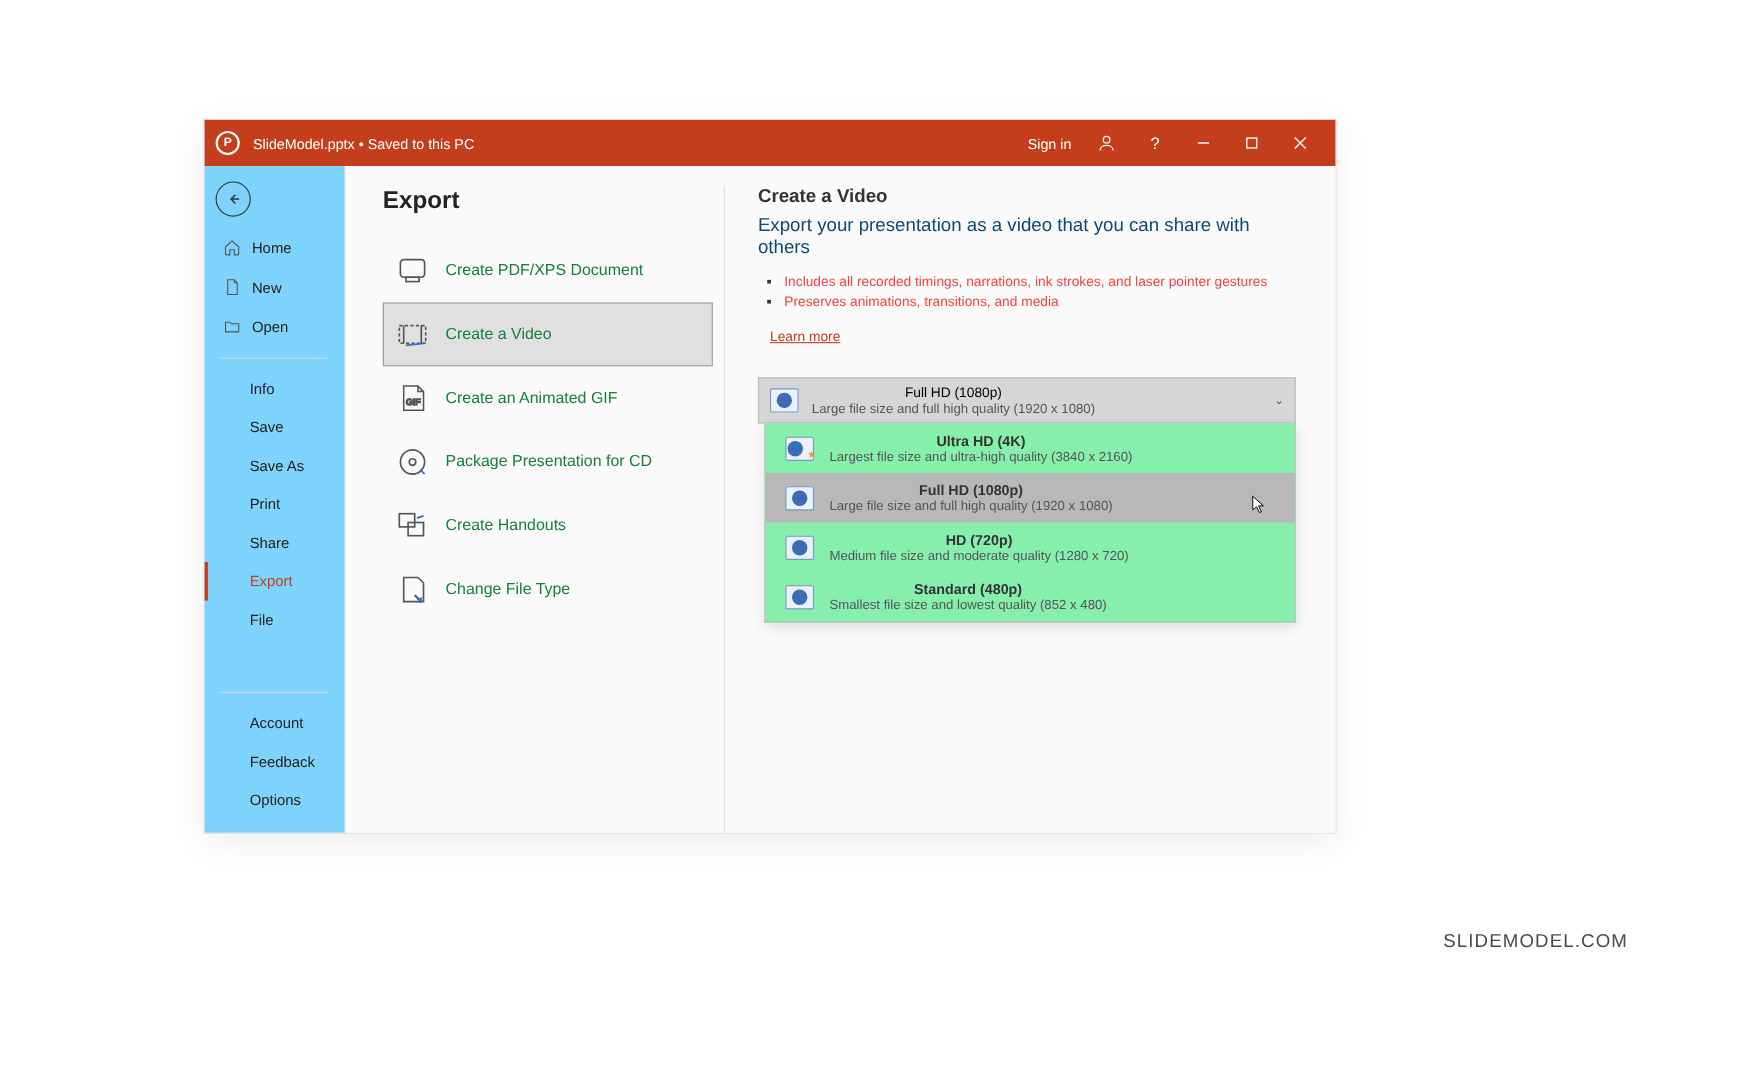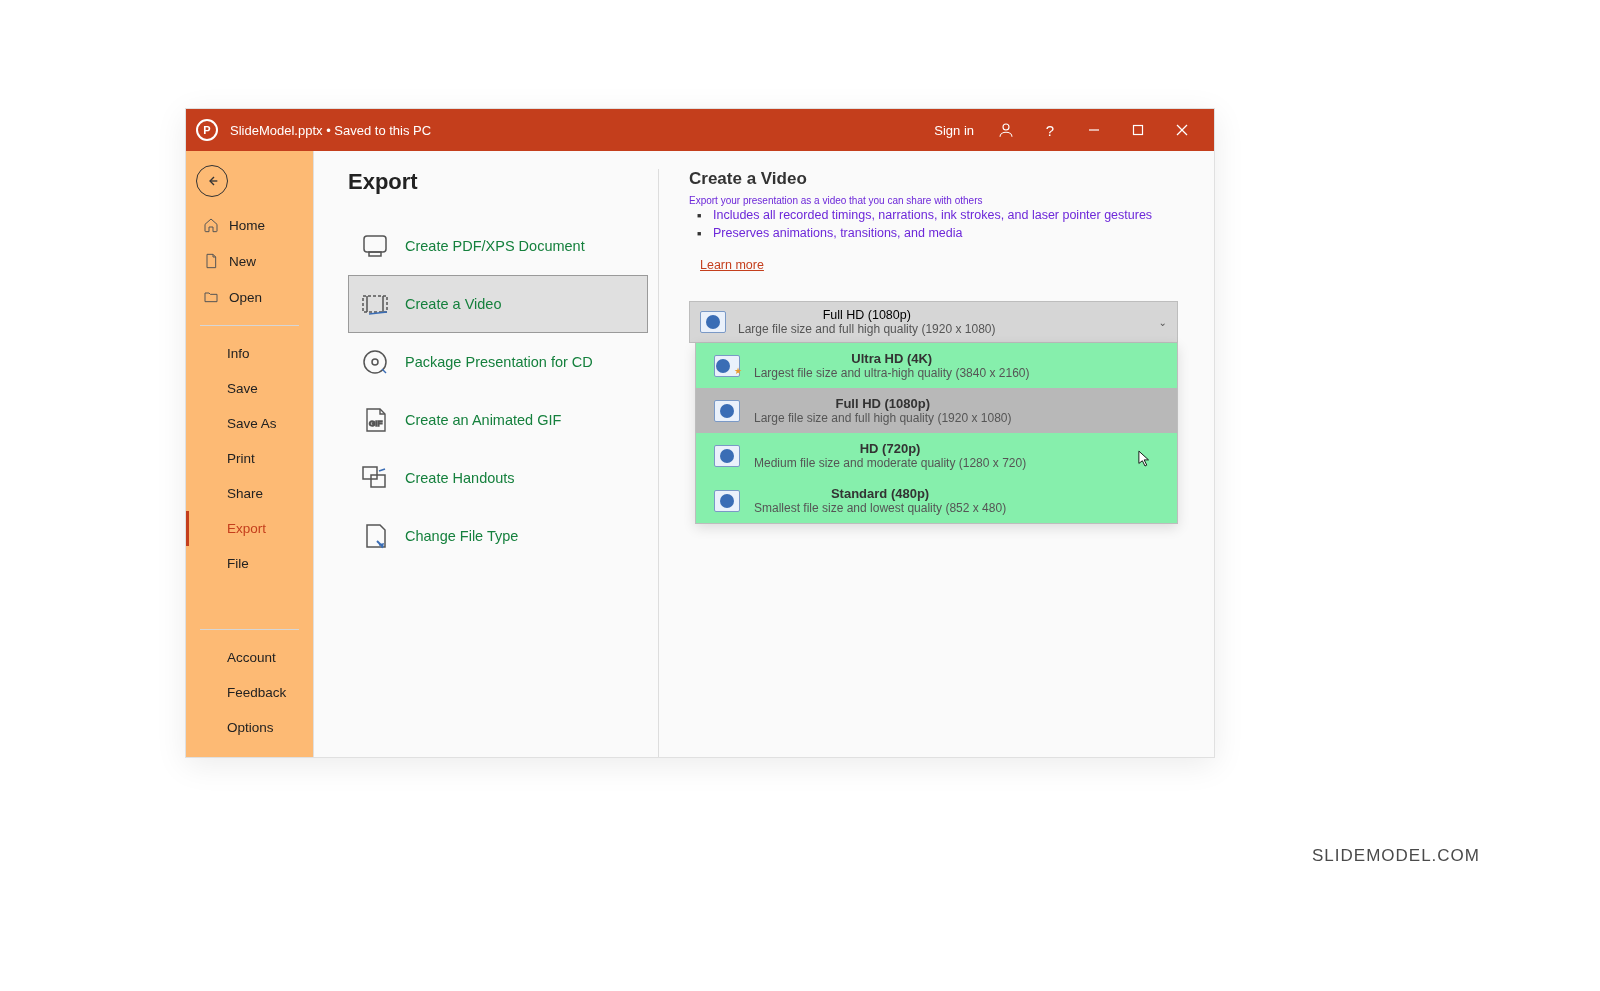--- a/index.html
+++ b/index.html
@@ -21,21 +21,21 @@
   .titlebar .left { display: flex; align-items: center; gap: 12px; }
   .titlebar .app-icon {
     width: 22px; height: 22px; border: 2px solid #fff; border-radius: 50%;
     display: flex; align-items: center; justify-content: center; font-size: 11px; font-weight: bold;
   }
   .titlebar .right { margin-left: auto; display: flex; align-items: center; gap: 0; }
   .tb-btn { width: 44px; height: 42px; display: flex; align-items: center; justify-content: center; cursor: pointer; }
   .signin { padding: 0 10px; font-size: 13px; cursor: pointer; }
   .body { flex: 1; display: flex; background: #f3f2f1; }
   .sidebar {
-    width: 128px; background: #fdba74; border-right: 1px solid #e1dfdd;
+    width: 128px; background: #7dd3fc; border-right: 1px solid #e1dfdd;
     padding-top: 14px; display: flex; flex-direction: column;
   }
   .back-btn {
     width: 32px; height: 32px; margin-left: 10px; margin-bottom: 10px;
     border: 1.5px solid #333; border-radius: 50%;
     display: flex; align-items: center; justify-content: center; cursor: pointer;
   }
   .nav-item {
     display: flex; align-items: center; gap: 10px;
     padding: 10px 14px; font-size: 13.5px; color: #222; cursor: pointer;
@@ -54,22 +54,22 @@
     display: flex; align-items: center; gap: 16px;
     padding: 14px 12px; font-size: 14.5px; color: #15803d; cursor: pointer;
     border: 1px solid transparent;
   }
   .export-option.selected { background: #e0e0e0; border: 1px solid #9a9a9a; }
   .export-icon { width: 28px; height: 28px; flex-shrink: 0; display:flex; align-items:center; justify-content:center; }
   .detail-col {
     flex: 1; border-left: 1px solid #ddd; margin-left: 10px; padding-left: 30px; padding-right: 36px;
   }
   .detail-col h2 { font-size: 17px; font-weight: 600; color: #333; margin-bottom: 6px; }
-  .detail-col .sub { font-size: 10px; color: #6d28d9; margin-bottom: 2px; }
-  .detail-col ul { list-style: none; padding-left: 24px; font-size: 12.5px; color: #6d28d9; }
+  .detail-col .sub { font-size: 17px; color: #0c4a6e; margin-bottom: 14px; }
+  .detail-col ul { list-style: none; padding-left: 24px; font-size: 12.5px; color: #ef4444; }
   .detail-col ul li { margin-bottom: 4px; position: relative; }
   .detail-col ul li::before { content: "■"; font-size: 7px; position: absolute; left: -16px; top: 4px; color: #333; }
   .learn-more { display: inline-block; margin-top: 14px; font-size: 12.5px; color: #c43e1c; text-decoration: underline; cursor: pointer; margin-left: 11px; }
   .dropdown-wrap { margin-top: 28px; position: relative; text-align: center; }
   .dd-selected {
     background: #d6d6d6; border: 1px solid #bdbdbd;
     display: flex; align-items: center; gap: 12px;
     padding: 6px 10px; font-size: 12.5px; cursor: pointer;
     position: relative;
   }
@@ -225,37 +225,37 @@
                 <rect x="2" y="4" width="24" height="16" stroke-dasharray="3 2"></rect>
                 <line x1="6" y1="4" x2="6" y2="20"></line>
                 <line x1="22" y1="4" x2="22" y2="20"></line>
                 <path d="M8 22l18-2" stroke="#3a6db5"></path>
               </svg>
           </div>
           <span>Create a Video</span>
         </div>
         <div class="export-option">
           <div class="export-icon">
+            <svg width="28" height="26" viewBox="0 0 28 26" fill="none" stroke="#555" stroke-width="1.4">
+                <path d="M6 2h13l5 5v17H6V2z"></path>
+                <path d="M19 2v5h5"></path>
+                <text x="8" y="19" font-size="8" fill="#555" font-family="Arial">GIF</text>
+              </svg>
+          </div>
+          <span>Create an Animated GIF</span>
+        </div>
+        <div class="export-option">
+          <div class="export-icon">
             <svg width="26" height="26" viewBox="0 0 26 26" fill="none" stroke="#555" stroke-width="1.5">
                 <circle cx="13" cy="13" r="11"></circle>
                 <circle cx="13" cy="13" r="3"></circle>
                 <path d="M20 20l4 4" stroke="#3a6db5"></path>
               </svg>
           </div>
           <span>Package Presentation for CD</span>
-        </div>
-        <div class="export-option">
-          <div class="export-icon">
-            <svg width="28" height="26" viewBox="0 0 28 26" fill="none" stroke="#555" stroke-width="1.4">
-                <path d="M6 2h13l5 5v17H6V2z"></path>
-                <path d="M19 2v5h5"></path>
-                <text x="8" y="19" font-size="8" fill="#555" font-family="Arial">GIF</text>
-              </svg>
-          </div>
-          <span>Create an Animated GIF</span>
         </div>
         <div class="export-option">
           <div class="export-icon">
             <svg width="28" height="26" viewBox="0 0 28 26" fill="none" stroke="#555" stroke-width="1.5">
                 <rect x="2" y="2" width="14" height="12"></rect>
                 <rect x="10" y="10" width="14" height="12"></rect>
                 <path d="M18 6l6-2" stroke="#3a6db5"></path>
               </svg>
           </div>
           <span>Create Handouts</span>

